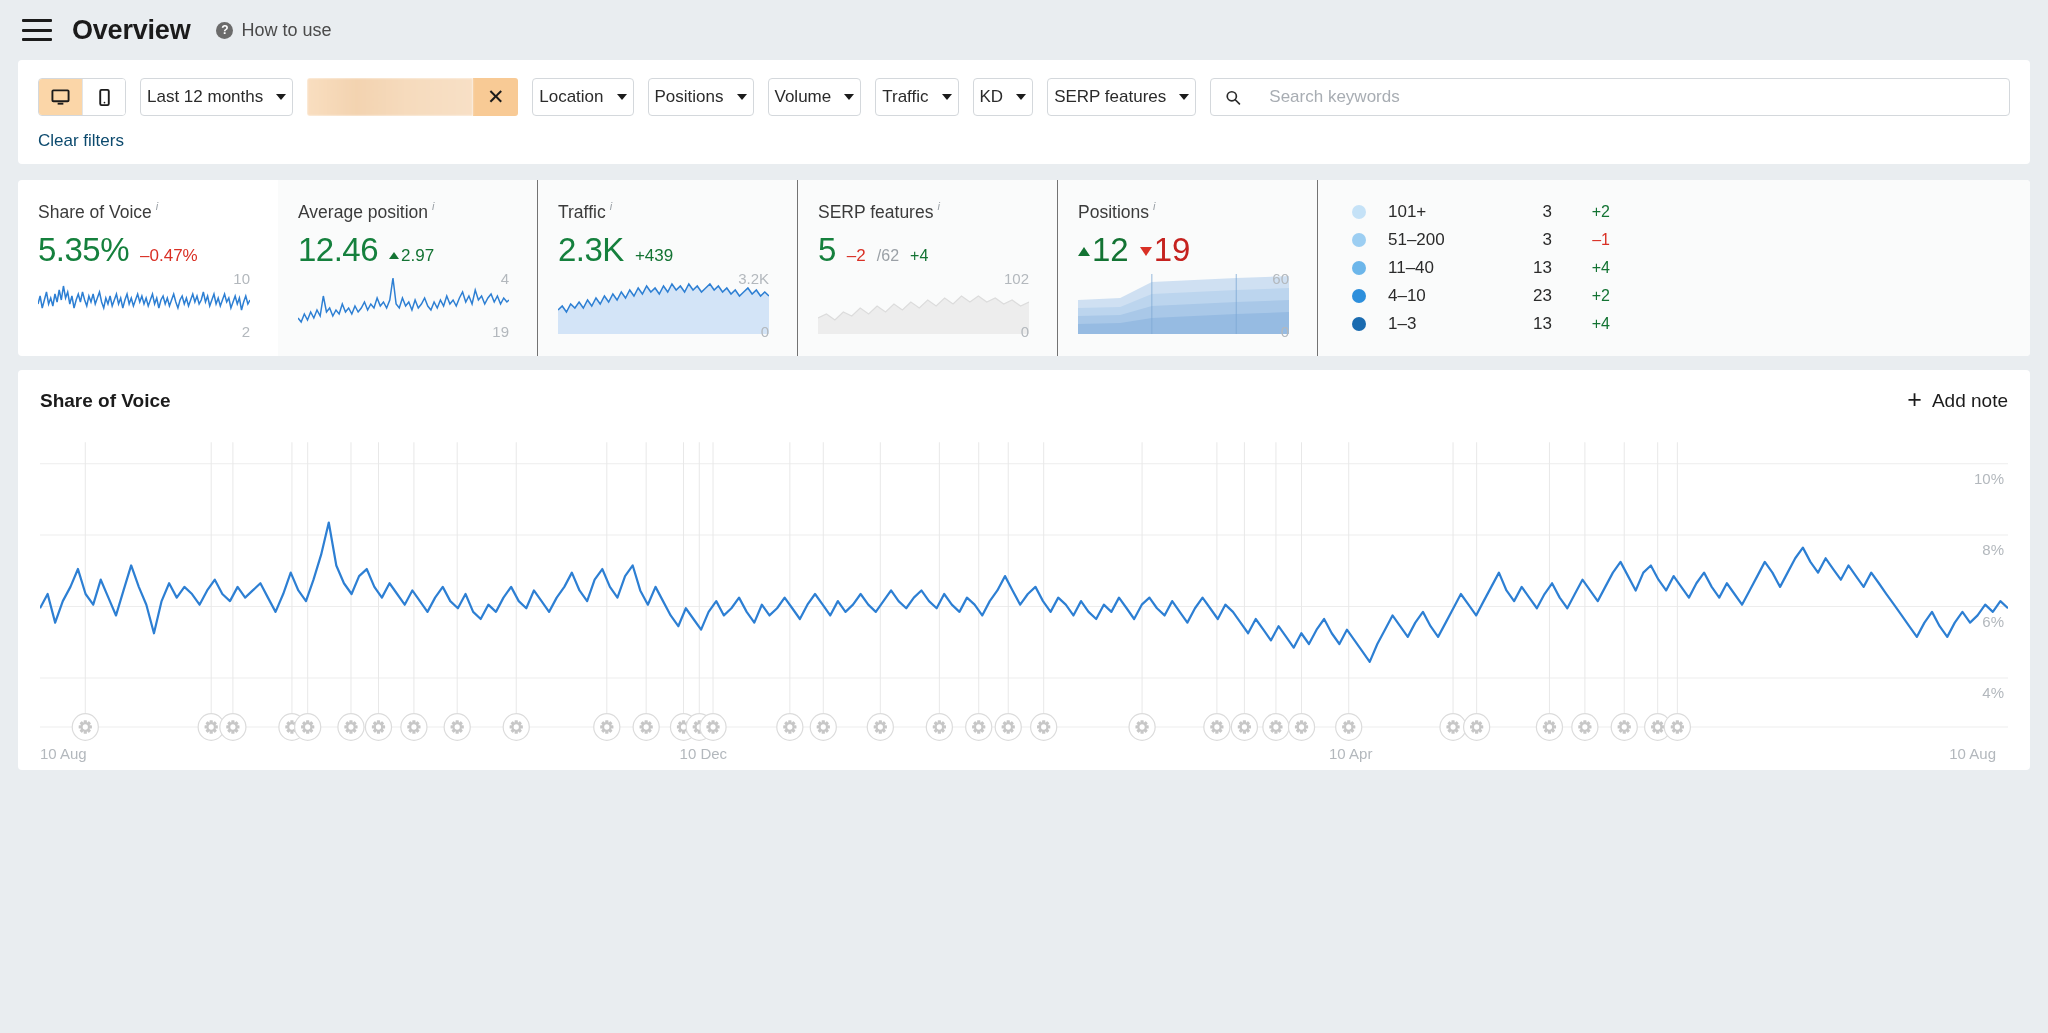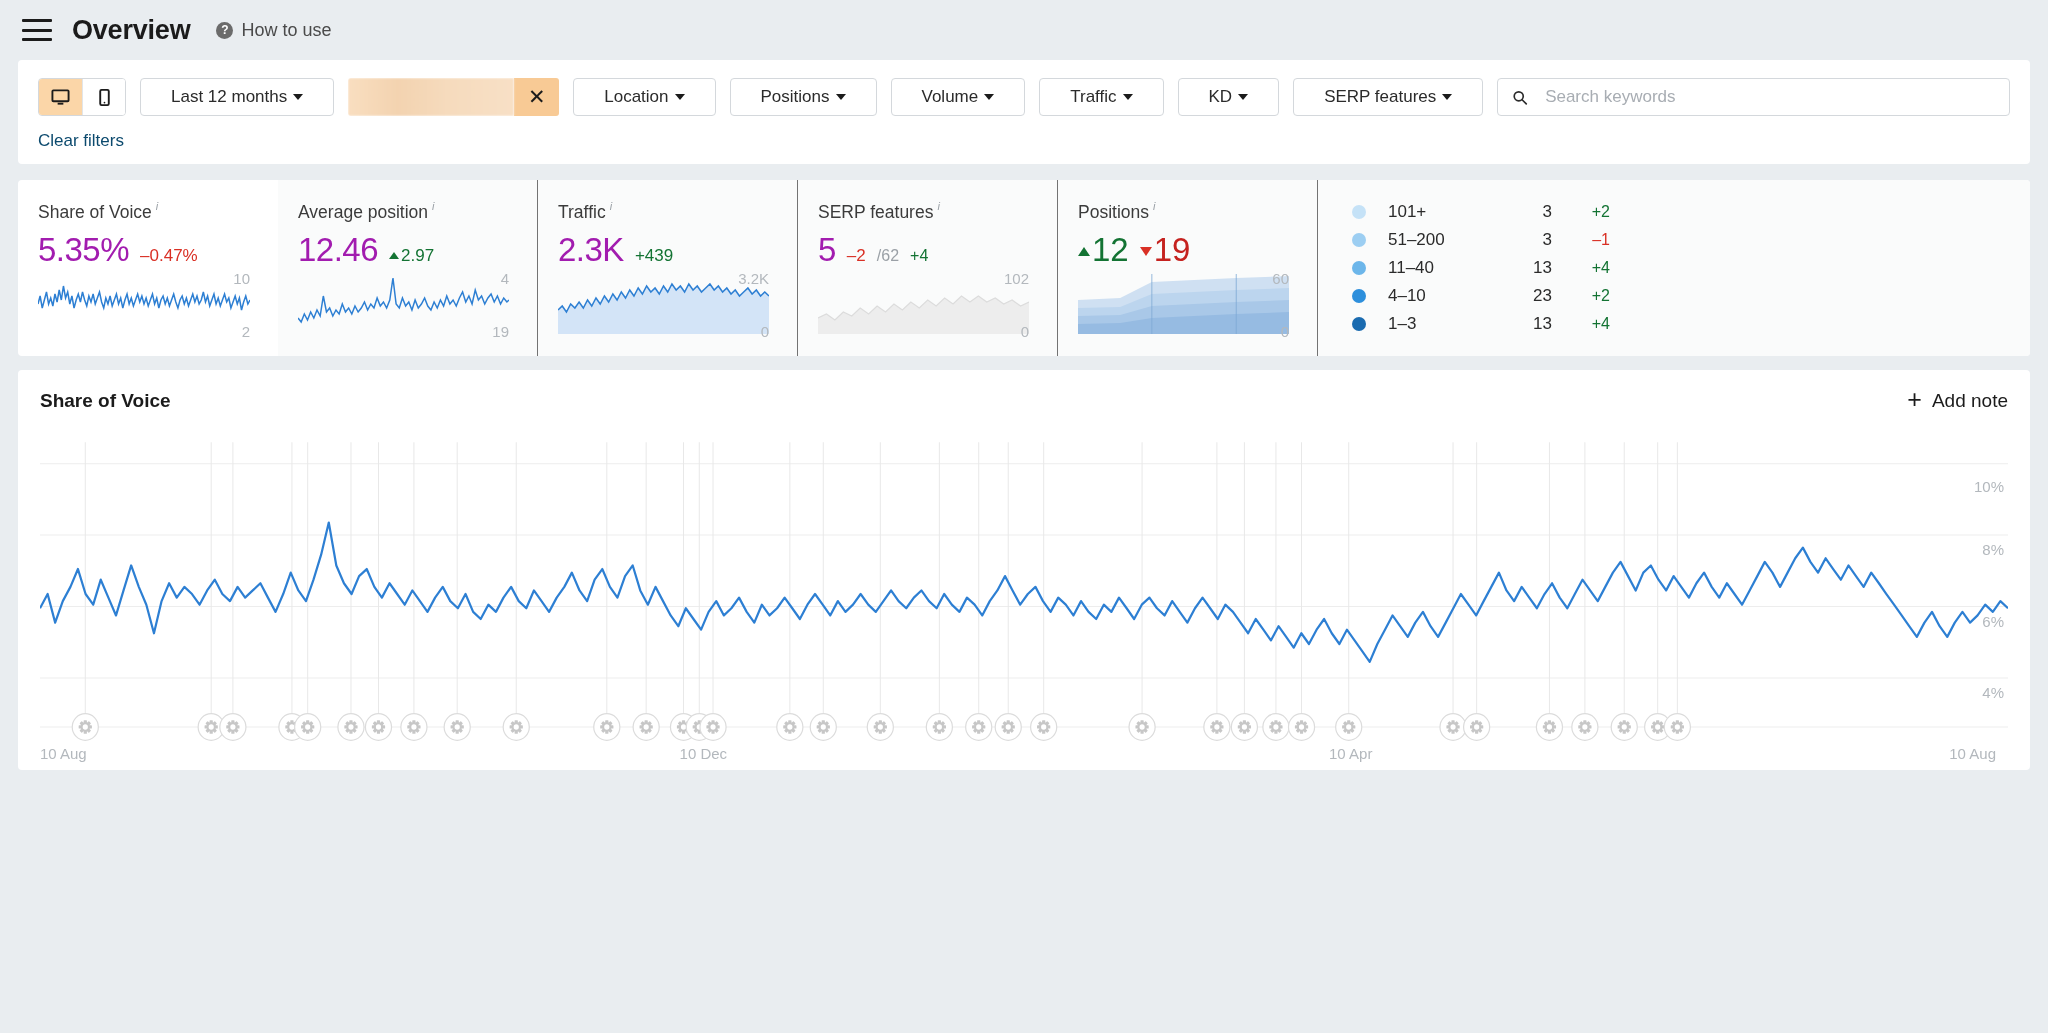--- a/index.html
+++ b/index.html
@@ -69,22 +69,22 @@
     background:#fff;
   }
   .devbtn.active { background:#fbd6a8; }
   .devbtn + .devbtn { border-left:1px solid #e2e5e8; }
 
   .dropbtn {
     height:38px;
     border:1px solid #d4d8dc;
     border-radius:4px;
     background:#fff;
-    display:flex; align-items:center; gap:6px;
-    padding: 0 30px;
+    display:flex; align-items:center; gap:13px;
+    padding: 0 6px;
     font-size:17px; color:#2b2b2b;
     cursor:pointer;
     white-space:nowrap;
     font-family:"Liberation Sans", sans-serif;
   }
   .caret {
     width:0;height:0;
     border-left:5px solid transparent;
     border-right:5px solid transparent;
     border-top:6px solid #1b1b1b;
@@ -112,21 +112,21 @@
 
   .searchbox {
     height:38px;
     flex:1;
     min-width:0;
     border:1px solid #d4d8dc;
     border-radius:4px;
     background:#fff;
     display:flex;align-items:center;
     padding: 0 14px;
-    gap:17px;
+    gap:28px;
   }
   .searchbox input {
     border:none; outline:none;
     font-size:17px; color:#2b2b2b;
     width:100%;
     font-family:"Liberation Sans", sans-serif;
     background:transparent;
   }
   .searchbox input::placeholder { color:#a8adb3; }
 
@@ -160,21 +160,21 @@
   }
   .info-i {
     font-size:11px; color:#9aa0a6; font-style:italic;
     position:relative; top:-2px;
   }
   .card-value-row {
     margin-top: 8px;
     display:flex; align-items:baseline; gap:11px;
   }
   .card-value {
-    font-size:33px; color:#a21caf; font-weight:400;
+    font-size:33px; color:#15803d; font-weight:400;
     letter-spacing:-0.5px;
   }
   .delta { font-size:17px; }
   .delta.neg { color:#d93025; }
   .delta.pos { color:#137333; }
   .subtle { color:#9aa0a6; font-size:16px; }
   .tri-up {
     display:inline-block;
     width:0;height:0;
     border-left:5px solid transparent;
@@ -950,19 +950,19 @@
           <rect x="-1.6" y="-6.6" width="3.2" height="3.4" rx="0.6" transform="rotate(180)"></rect>
           <rect x="-1.6" y="-6.6" width="3.2" height="3.4" rx="0.6" transform="rotate(225)"></rect>
           <rect x="-1.6" y="-6.6" width="3.2" height="3.4" rx="0.6" transform="rotate(270)"></rect>
           <rect x="-1.6" y="-6.6" width="3.2" height="3.4" rx="0.6" transform="rotate(315)"></rect>
           <circle r="3.6" fill="none" stroke="#c7c7c7" stroke-width="2"></circle>
         </g>
       </svg>
     <div class="y-lbl" id="yl0" style="top: 72.76%; margin-top: 6px;">4%</div>
     <div class="y-lbl" id="yl1" style="top: 51.6298%; margin-top: 6px;">6%</div>
     <div class="y-lbl" id="yl2" style="top: 30.4996%; margin-top: 6px;">8%</div>
-    <div class="y-lbl" id="yl3" style="top: 9.36937%; margin-top: 14px;">10%</div>
+    <div class="y-lbl" id="yl3" style="top: 9.36937%; margin-top: 6px;">10%</div>
     <div class="x-lbl" id="xl0" style="left: 0%;">10 Aug</div>
     <div class="x-lbl" id="xl1" style="left: 32.5%;">10 Dec</div>
     <div class="x-lbl" id="xl2" style="left: 65.5%;">10 Apr</div>
     <div class="x-lbl" id="xl3" style="left: auto; right: 12px;">10 Aug</div>
   </div>
 </div>
 
 </body></html>

